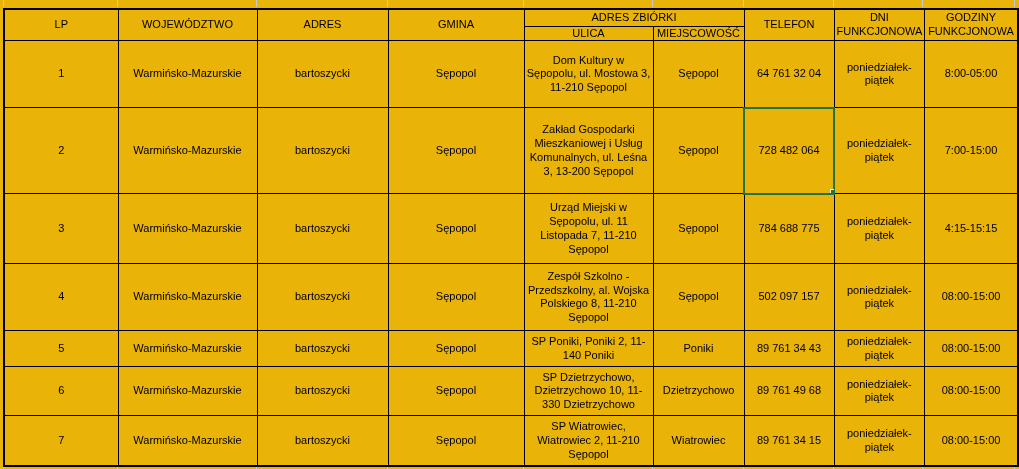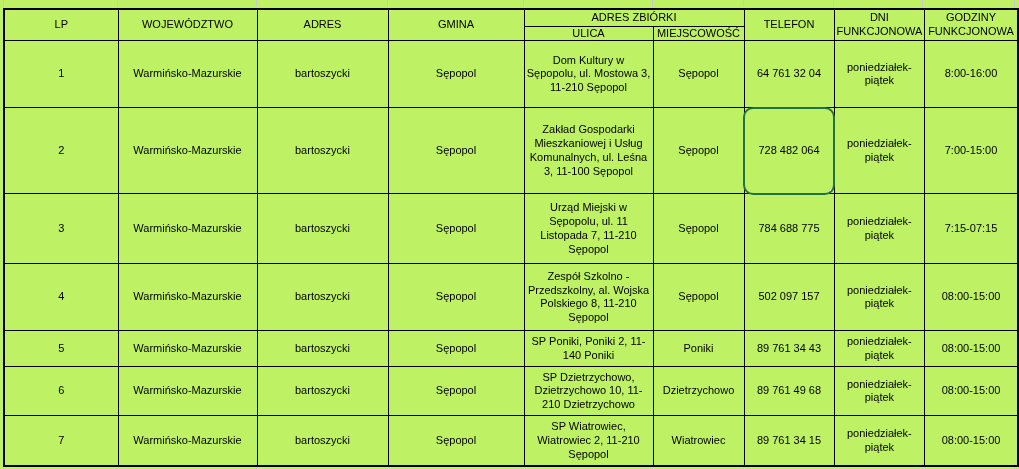--- a/index.html
+++ b/index.html
@@ -1,20 +1,20 @@
 <!DOCTYPE html>
 <html><head>
 <meta charset="utf-8">
 <style>
   html, body { margin: 0; padding: 0; background: #ffffff; }
   .screen {
     position: relative;
     width: 1019px;
     height: 469px;
-    background: #bef264;
+    background: #eab308;
     font-family: "Liberation Sans", sans-serif;
     font-size: 11px;
     color: #000000;
     overflow: hidden;
   }
   
   .grid-stubs {
     position: absolute;
     left: 0;
     width: 1016px;
@@ -57,21 +57,20 @@
   tr.row-3 { height: 70px; }
   tr.row-4 { height: 67px; }
   tr.row-5 { height: 36px; }
   tr.row-6 { height: 49px; }
   tr.row-7 { height: 50px; }
 
   td.selected {
     position: relative;
     outline: 2px solid #217346;
     outline-offset: -1px;
-    border-radius: 9px;
   }
   .fill-handle {
     position: absolute;
     right: -3px;
     bottom: -3px;
     width: 5px;
     height: 5px;
     background: #217346;
     border: 1px solid #ffffff;
     z-index: 2;
@@ -116,48 +115,48 @@
 
     <tr class="row-1">
       <td>1</td>
       <td>Warmińsko-Mazurskie</td>
       <td>bartoszycki</td>
       <td>Sępopol</td>
       <td>Dom Kultury w Sępopolu, ul. Mostowa 3, 11-210 Sępopol</td>
       <td>Sępopol</td>
       <td>64 761 32 04</td>
       <td>poniedziałek-piątek</td>
-      <td>8:00-16:00</td>
+      <td>8:00-05:00</td>
     </tr>
 
     <tr class="row-2">
       <td>2</td>
       <td>Warmińsko-Mazurskie</td>
       <td>bartoszycki</td>
       <td>Sępopol</td>
-      <td>Zakład Gospodarki Mieszkaniowej i Usług Komunalnych, ul. Leśna 3, 11-100 Sępopol</td>
+      <td>Zakład Gospodarki Mieszkaniowej i Usług Komunalnych, ul. Leśna 3, 13-200 Sępopol</td>
       <td>Sępopol</td>
       <td class="selected">
         <span>728 482 064</span>
         <div class="fill-handle"></div>
       </td>
       <td>poniedziałek-piątek</td>
       <td>7:00-15:00</td>
     </tr>
 
     <tr class="row-3">
       <td>3</td>
       <td>Warmińsko-Mazurskie</td>
       <td>bartoszycki</td>
       <td>Sępopol</td>
       <td>Urząd Miejski w Sępopolu, ul. 11 Listopada 7, 11-210 Sępopol</td>
       <td>Sępopol</td>
       <td>784 688 775</td>
       <td>poniedziałek-piątek</td>
-      <td>7:15-07:15</td>
+      <td>4:15-15:15</td>
     </tr>
 
     <tr class="row-4">
       <td>4</td>
       <td>Warmińsko-Mazurskie</td>
       <td>bartoszycki</td>
       <td>Sępopol</td>
       <td>Zespół Szkolno - Przedszkolny, al. Wojska Polskiego 8, 11-210 Sępopol</td>
       <td>Sępopol</td>
       <td>502 097 157</td>
@@ -175,21 +174,21 @@
       <td>89 761 34 43</td>
       <td>poniedziałek-piątek</td>
       <td>08:00-15:00</td>
     </tr>
 
     <tr class="row-6">
       <td>6</td>
       <td>Warmińsko-Mazurskie</td>
       <td>bartoszycki</td>
       <td>Sępopol</td>
-      <td>SP Dzietrzychowo, Dzietrzychowo 10, 11-210 Dzietrzychowo</td>
+      <td>SP Dzietrzychowo, Dzietrzychowo 10, 11-330 Dzietrzychowo</td>
       <td>Dzietrzychowo</td>
       <td>89 761 49 68</td>
       <td>poniedziałek-piątek</td>
       <td>08:00-15:00</td>
     </tr>
 
     <tr class="row-7">
       <td>7</td>
       <td>Warmińsko-Mazurskie</td>
       <td>bartoszycki</td>

